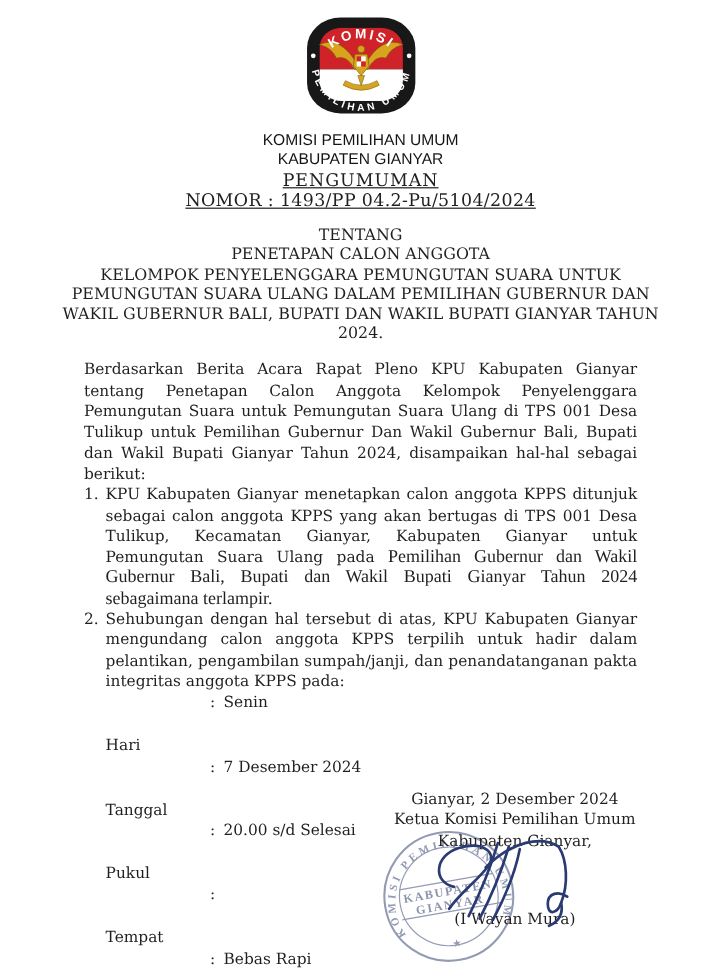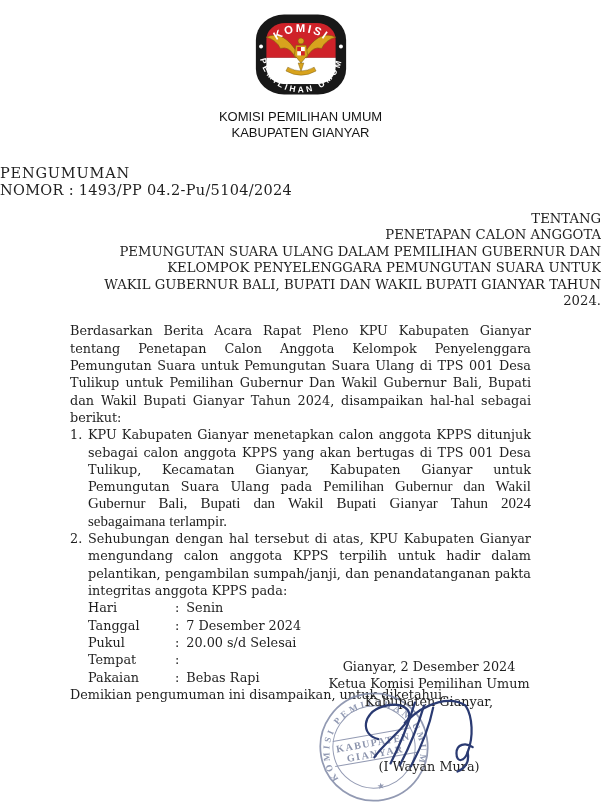--- a/index.html
+++ b/index.html
@@ -14,39 +14,39 @@
   
   .logo-wrap{padding-top:13px;text-align:center;}
   .kpu-logo{width:94px;height:84px;display:inline-block;}
   
   .org{
     margin-top:8px;text-align:center;
     font-family:"Liberation Sans", sans-serif;
     font-size:13px;line-height:16px;color:#141414;
   }
   
-  .doc-title{margin-top:24px;}
+  .doc-title{margin-top:2px;text-align:center;text-decoration:underline;}
   .pengumuman{font-size:14.5px;line-height:16px;letter-spacing:0.8px;}
   .nomor{font-size:14.5px;line-height:18px;letter-spacing:0.3px;}
   .subject{margin-top:12px;text-align:center;font-size:13.2px;line-height:16.4px;}
-  .subject-line{white-space:nowrap;text-align:right;}
+  .subject-line{white-space:nowrap;}
   
   .content{padding:0 70px;}
   .intro{
     margin:13px 0 0 0;
     font-size:12.8px;line-height:17.3px;
     text-align:justify;
   }
   .li{display:flex;font-size:12.8px;line-height:17.3px;}
   .li-num{flex:0 0 18px;}
   .li-text{flex:1;text-align:justify;}
   .alt-font{font-family:"Liberation Serif", serif;font-size:15px;}
   .details{margin-left:18px;font-size:12.8px;line-height:17.4px;}
   .detail-row{display:flex;}
-  .detail-label{width:87px;flex:0 0 87px;}
+  .detail-label{width:87px;flex:0 0 87px;margin-top:36px;}
   .detail-sep{flex:0 0 auto;margin-right:7px;}
   .closing{margin:0;font-size:12.8px;line-height:17.4px;}
   
   .signature{
     position:absolute;top:658px;left:303px;width:252px;
     text-align:center;font-size:12.8px;line-height:17.4px;
     z-index:2;
   }
   .sig-name{margin-top:48px;}
   .stamp{
@@ -107,22 +107,22 @@
   </div>
 
   <div class="doc-title">
     <div class="pengumuman">PENGUMUMAN</div>
     <div class="nomor">NOMOR : 1493/PP 04.2-Pu/5104/2024</div>
   </div>
 
   <div class="subject">
     <div class="subject-line">TENTANG</div>
     <div class="subject-line">PENETAPAN CALON ANGGOTA</div>
+    <div class="subject-line">KELOMPOK PENYELENGGARA PEMUNGUTAN SUARA UNTUK</div>
     <div class="subject-line">PEMUNGUTAN SUARA ULANG DALAM PEMILIHAN GUBERNUR DAN</div>
-    <div class="subject-line">KELOMPOK PENYELENGGARA PEMUNGUTAN SUARA UNTUK</div>
     <div class="subject-line">WAKIL GUBERNUR BALI, BUPATI DAN WAKIL BUPATI GIANYAR TAHUN</div>
     <div class="subject-line">2024.</div>
   </div>
 
   <div class="content">
     <p class="intro">Berdasarkan Berita Acara Rapat Pleno KPU Kabupaten Gianyar tentang Penetapan Calon Anggota Kelompok Penyelenggara Pemungutan Suara untuk Pemungutan Suara Ulang di TPS 001 Desa Tulikup untuk Pemilihan Gubernur Dan Wakil Gubernur Bali, Bupati dan Wakil Bupati Gianyar Tahun 2024, disampaikan hal-hal sebagai berikut:</p>
 
     <div class="li">
       <span class="li-num">1.</span>
       <span class="li-text"><span>KPU Kabupaten Gianyar menetapkan calon anggota KPPS ditunjuk sebagai calon anggota KPPS yang akan bertugas di TPS 001 Desa Tulikup, Kecamatan Gianyar, Kabupaten Gianyar untuk Pemungutan Suara Ulang pada </span><span class="alt-font">Pemilihan Gubernur dan Wakil Gubernur Bali, Bupati dan Wakil Bupati Gianyar Tahun 2024 sebagaimana terlampir.</span></span>

